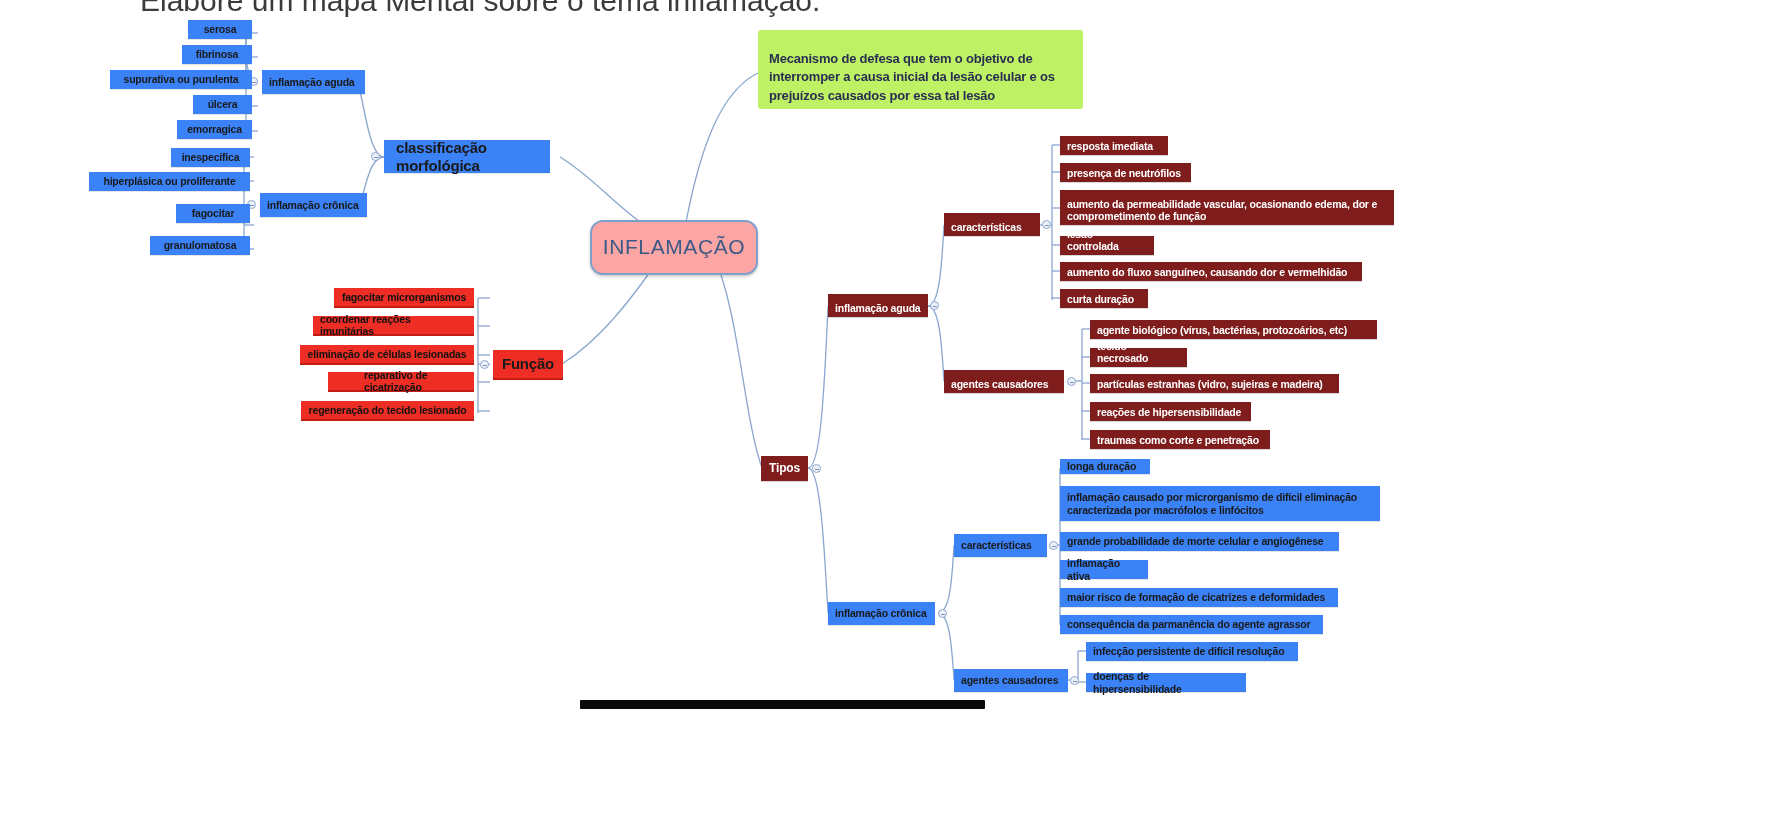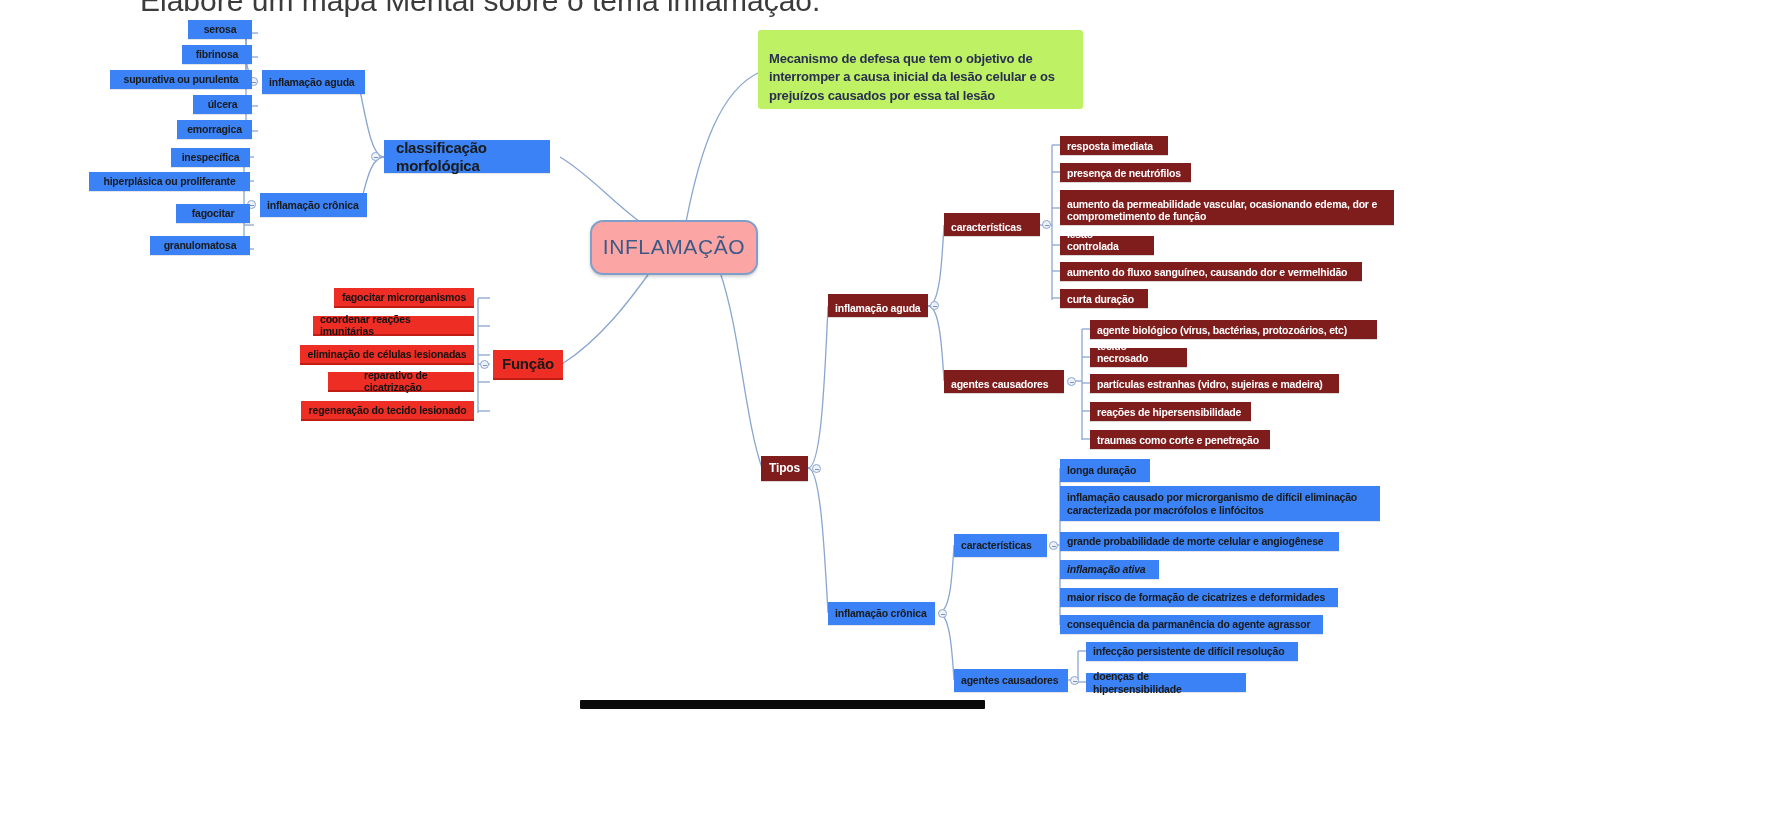--- a/index.html
+++ b/index.html
@@ -327,30 +327,30 @@
   <div class="node green" style="left:828px;top:602px;width:107px;height:23px;">
     <span>inflamação crônica</span>
   </div>
   <div class="handle" style="left:938px;top:609px;"></div>
 
   <div class="node green" style="left:954px;top:534px;width:93px;height:23px;">
     <span>características</span>
   </div>
   <div class="handle" style="left:1049px;top:541px;"></div>
 
-  <div class="node green" style="left:1060px;top:459px;width:90px;height:23px;">
+  <div class="node green" style="left:1060px;top:459px;width:90px;height:15px;">
     <span>longa duração</span>
   </div>
   <div class="node green" style="left:1060px;top:486px;width:320px;height:35px;">
     <span>inflamação causado por microrganismo de difícil eliminação caracterizada por macrófolos e linfócitos</span>
   </div>
   <div class="node green" style="left:1060px;top:532px;width:279px;height:19px;">
     <span>grande probabilidade de morte celular e angiogênese</span>
   </div>
-  <div class="node green" style="left:1060px;top:560px;width:99px;height:19px;font-style:italic;">
+  <div class="node green" style="left:1060px;top:560px;width:88px;height:19px;">
     <span>inflamação ativa</span>
   </div>
   <div class="node green" style="left:1060px;top:588px;width:278px;height:19px;">
     <span>maior risco de formação de cicatrizes e deformidades</span>
   </div>
   <div class="node green" style="left:1060px;top:615px;width:263px;height:19px;">
     <span>consequência da parmanência do agente agrassor</span>
   </div>
 
   <div class="node green" style="left:954px;top:669px;width:114px;height:23px;">

